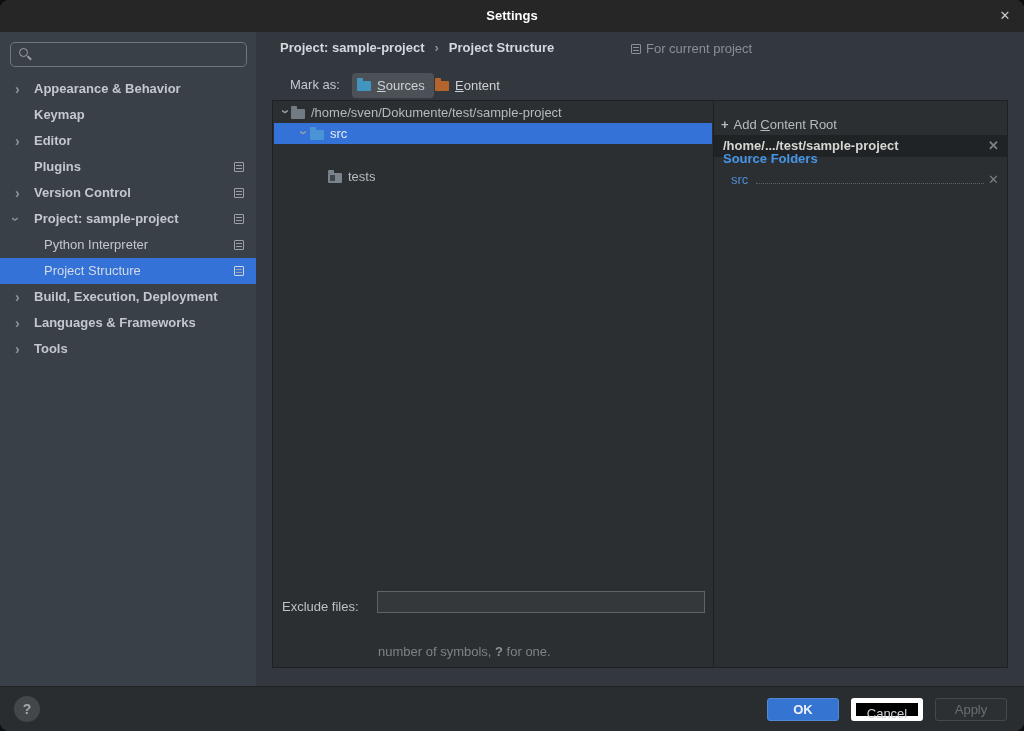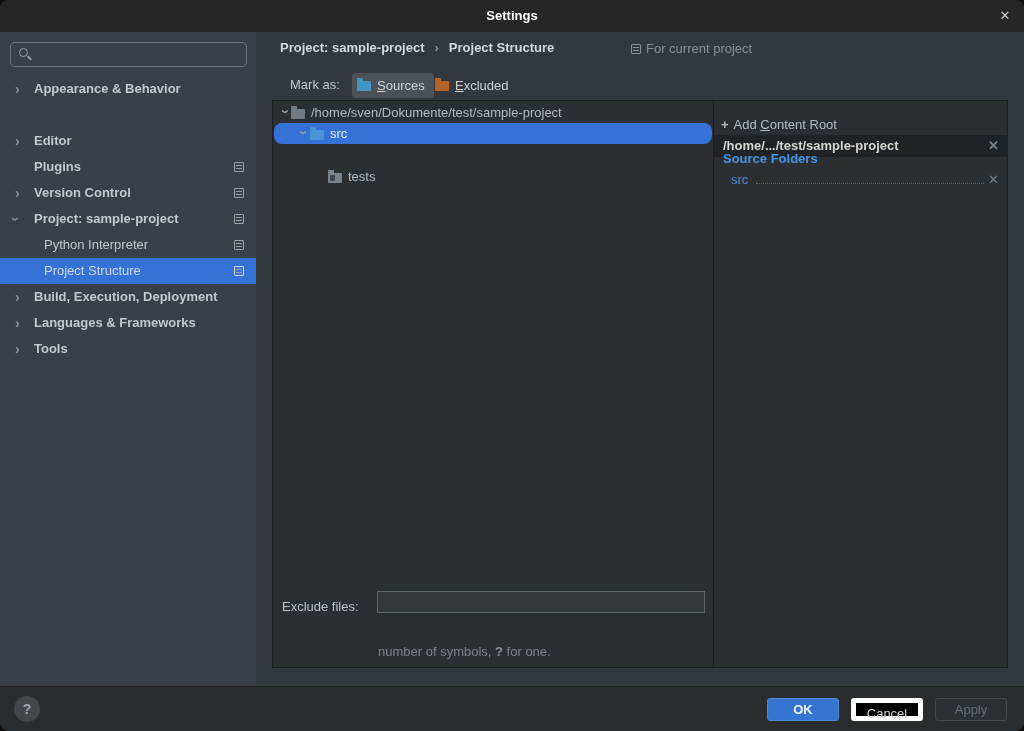--- a/index.html
+++ b/index.html
@@ -49,21 +49,21 @@
   .f-orange { background:#b5642c; }
   .f-gray { background:#717b84; }
   .f-blue { background:#4a94d6; }
   .f-dark { background:#7b848c; }
   .f-dark::after { content:""; position:absolute; left:2px; top:2px; width:5px; height:6px; background:#3f464d; }
 
   
   .panels { position:absolute; top:100px; left:272px; width:736px; height:568px; border:1px solid #1d1f21; background:#2c2f32; }
   .v-divider { position:absolute; top:0; left:440px; width:1px; height:566px; background:#1d1f21; }
 
-  .tree-row { position:absolute; left:1px; width:438px; height:21px; font-size:13px; color:#b4bac1; line-height:21px; white-space:nowrap;border-radius:8px; }
+  .tree-row { position:absolute; left:1px; width:438px; height:21px; font-size:13px; color:#b4bac1; line-height:21px; white-space:nowrap; }
   .tree-row.selected { background:#3472d8; color:#e6ebf2; }
   .tree-row .chev { color:#9aa0a6; top:-1px; }
   .tree-label { position:absolute; }
 
   
   .exclude-label { position:absolute; left:9px; top:498px; font-size:13px; color:#bcc1c6; }
   .exclude-input { position:absolute; left:104px; top:490px; width:328px; height:22px; background:#34383b; border:1px solid #5e6366; outline:none; color:#d0d4d8; font-size:13px; padding:0 5px; }
   .hint { position:absolute; left:105px; font-size:13px; color:#7e8287; white-space:nowrap; }
   .hint b { color:#8e9296; }
 
@@ -100,20 +100,23 @@
   <div class="sidebar">
     <div class="searchbox">
       <span class="mag"></span>
       <input class="search-input" value="" style="">
     </div>
 
     <div class="nav-row bold" style="top:44px">
       <span class="chev">›</span>
       <span class="nav-label">Appearance &amp; Behavior</span>
     </div>
+    <div class="nav-row bold" style="top:70px">
+      <span class="nav-label">Keymap</span>
+    </div>
     <div class="nav-row bold" style="top:96px">
       <span class="chev">›</span>
       <span class="nav-label">Editor</span>
     </div>
     <div class="nav-row bold" style="top:122px">
       <span class="nav-label">Plugins</span>
       <span class="cfg-icon"></span>
     </div>
     <div class="nav-row bold" style="top:148px">
       <span class="chev">›</span>
@@ -153,21 +156,21 @@
     <span class="bc-bold">Project: sample-project</span><span class="bc-sep">›</span><span class="bc-bold">Project Structure</span>
   </div>
   <span class="bc-note-icon"></span>
   <span class="bc-note">For current project</span>
 
   <span class="markas-label">Mark as:</span>
   <div class="chip-sources">
     <span class="folder f-teal"></span><span class="mn">S</span><span>ources</span>
   </div>
   <div class="chip-excluded">
-    <span class="folder f-orange"></span><span class="mn">E</span><span>xcluded</span>
+    <span class="folder f-orange"></span><span class="mn">E</span><span>ontent</span>
   </div>
 
   <div class="panels">
     <div class="v-divider"></div>
 
     <div class="tree-row" style="top:1px">
       <span class="chev down" style="left:9px">›</span>
       <span class="folder f-gray" style="position:absolute;left:17px;top:7px"></span>
       <span class="tree-label" style="left:37px">/home/sven/Dokumente/test/sample-project</span>
     </div>

